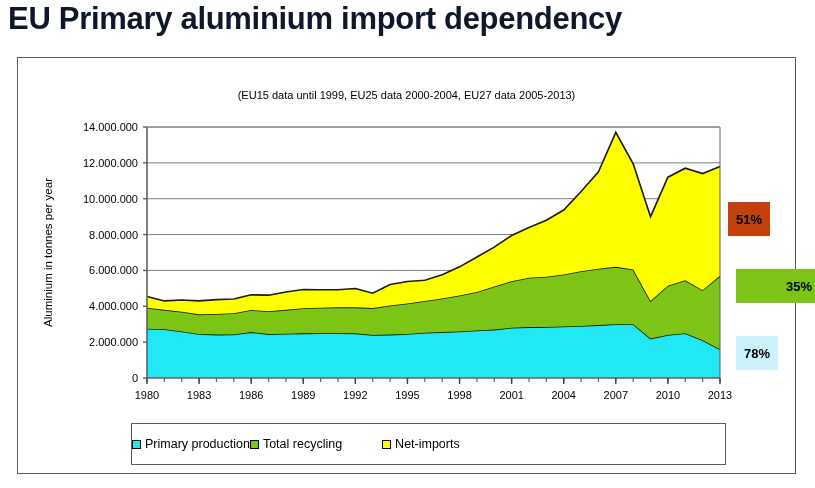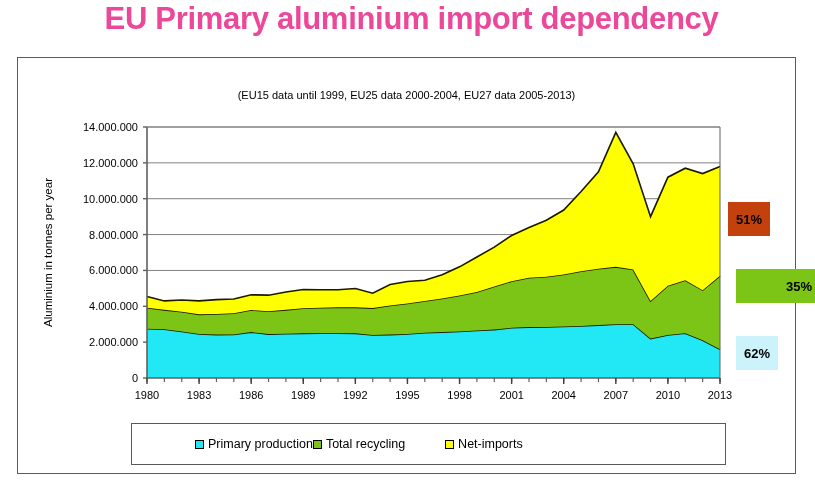--- a/index.html
+++ b/index.html
@@ -6,26 +6,25 @@
   body{
     width:815px;height:488px;
     background:#ffffff;
     font-family:"Liberation Sans", sans-serif;
     overflow:hidden;
     position:relative;
   }
   #page-title{
     font-size:31px;
     font-weight:bold;
-    color:#ec4899;
+    color:#0f172a;
     letter-spacing:-0.3px;
     padding:3px 0 0 8px;
     line-height:1.05;
     white-space:nowrap;
-    text-align:center;
   }
   #chart-frame{
     position:absolute;
     left:17px;top:57px;
     width:779px;height:417px;
     border:1px solid #5a5a5a;
     background:#ffffff;
     box-sizing:border-box;
   }
   #chart-subtitle{
@@ -168,25 +167,25 @@
     </svg>
 </div>
 
 <div class="pct-box" style="left: 728px; top: 202px; background: #c2410c;">
   <span>51%</span>
 </div>
 <div class="pct-box" style="left: 736px; top: 269px; background: rgb(124, 197, 22); padding-left: 42px;">
   <span>35%</span>
 </div>
 <div class="pct-box" style="left: 736px; top: 336px; background: rgb(204, 242, 251);">
-  <span>62%</span>
+  <span>78%</span>
 </div>
 
 <div id="legend-box">
-  <div class="legend-item" style="margin-left:63px;">
+  <div class="legend-item" style="">
     <span class="legend-swatch" style="background: rgb(34, 232, 245);"></span>
     <span>Primary production</span>
   </div>
   <div class="legend-item" style="">
     <span class="legend-swatch" style="background: rgb(124, 197, 22);"></span>
     <span>Total recycling</span>
   </div>
   <div class="legend-item" style="margin-left:40px;">
     <span class="legend-swatch" style="background: rgb(255, 255, 0);"></span>
     <span>Net-imports</span>

